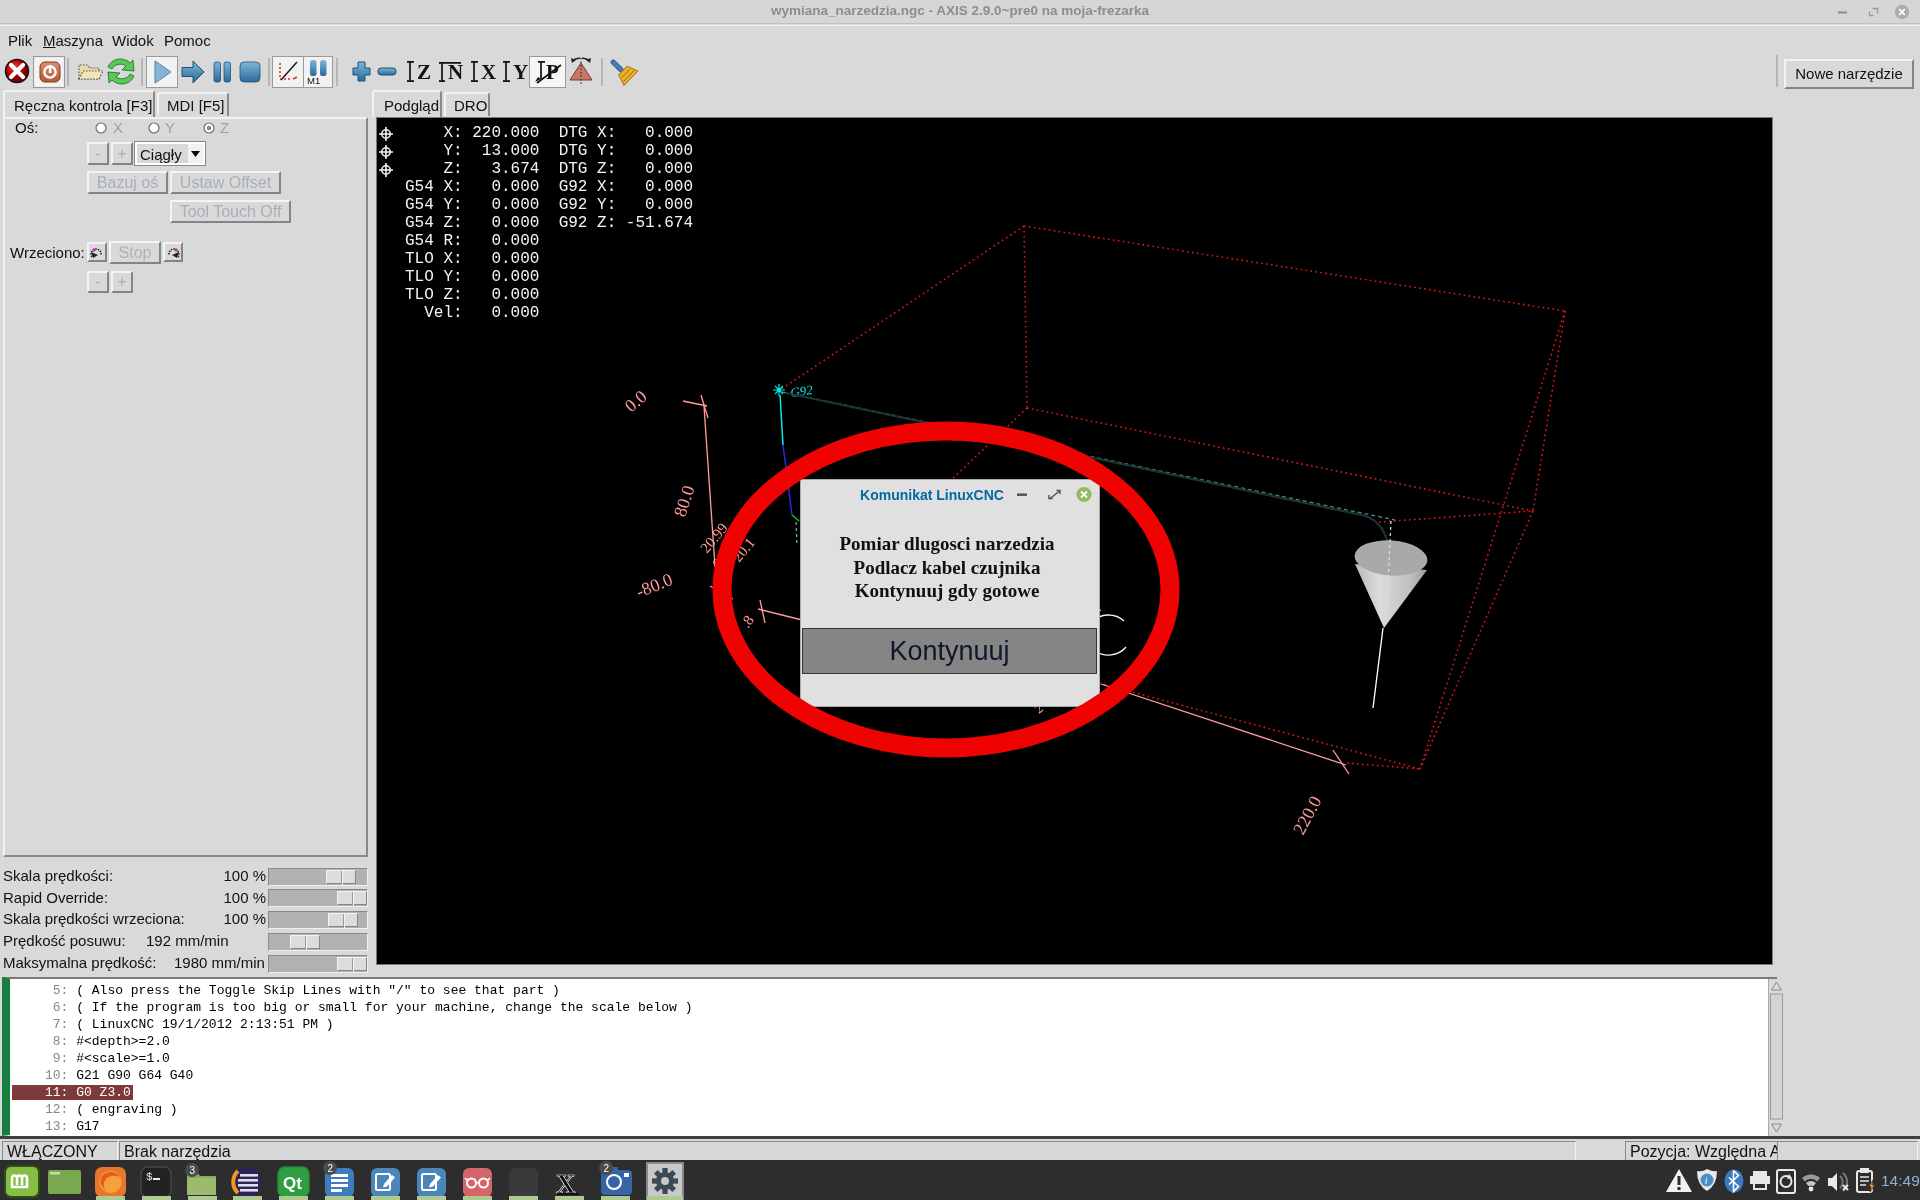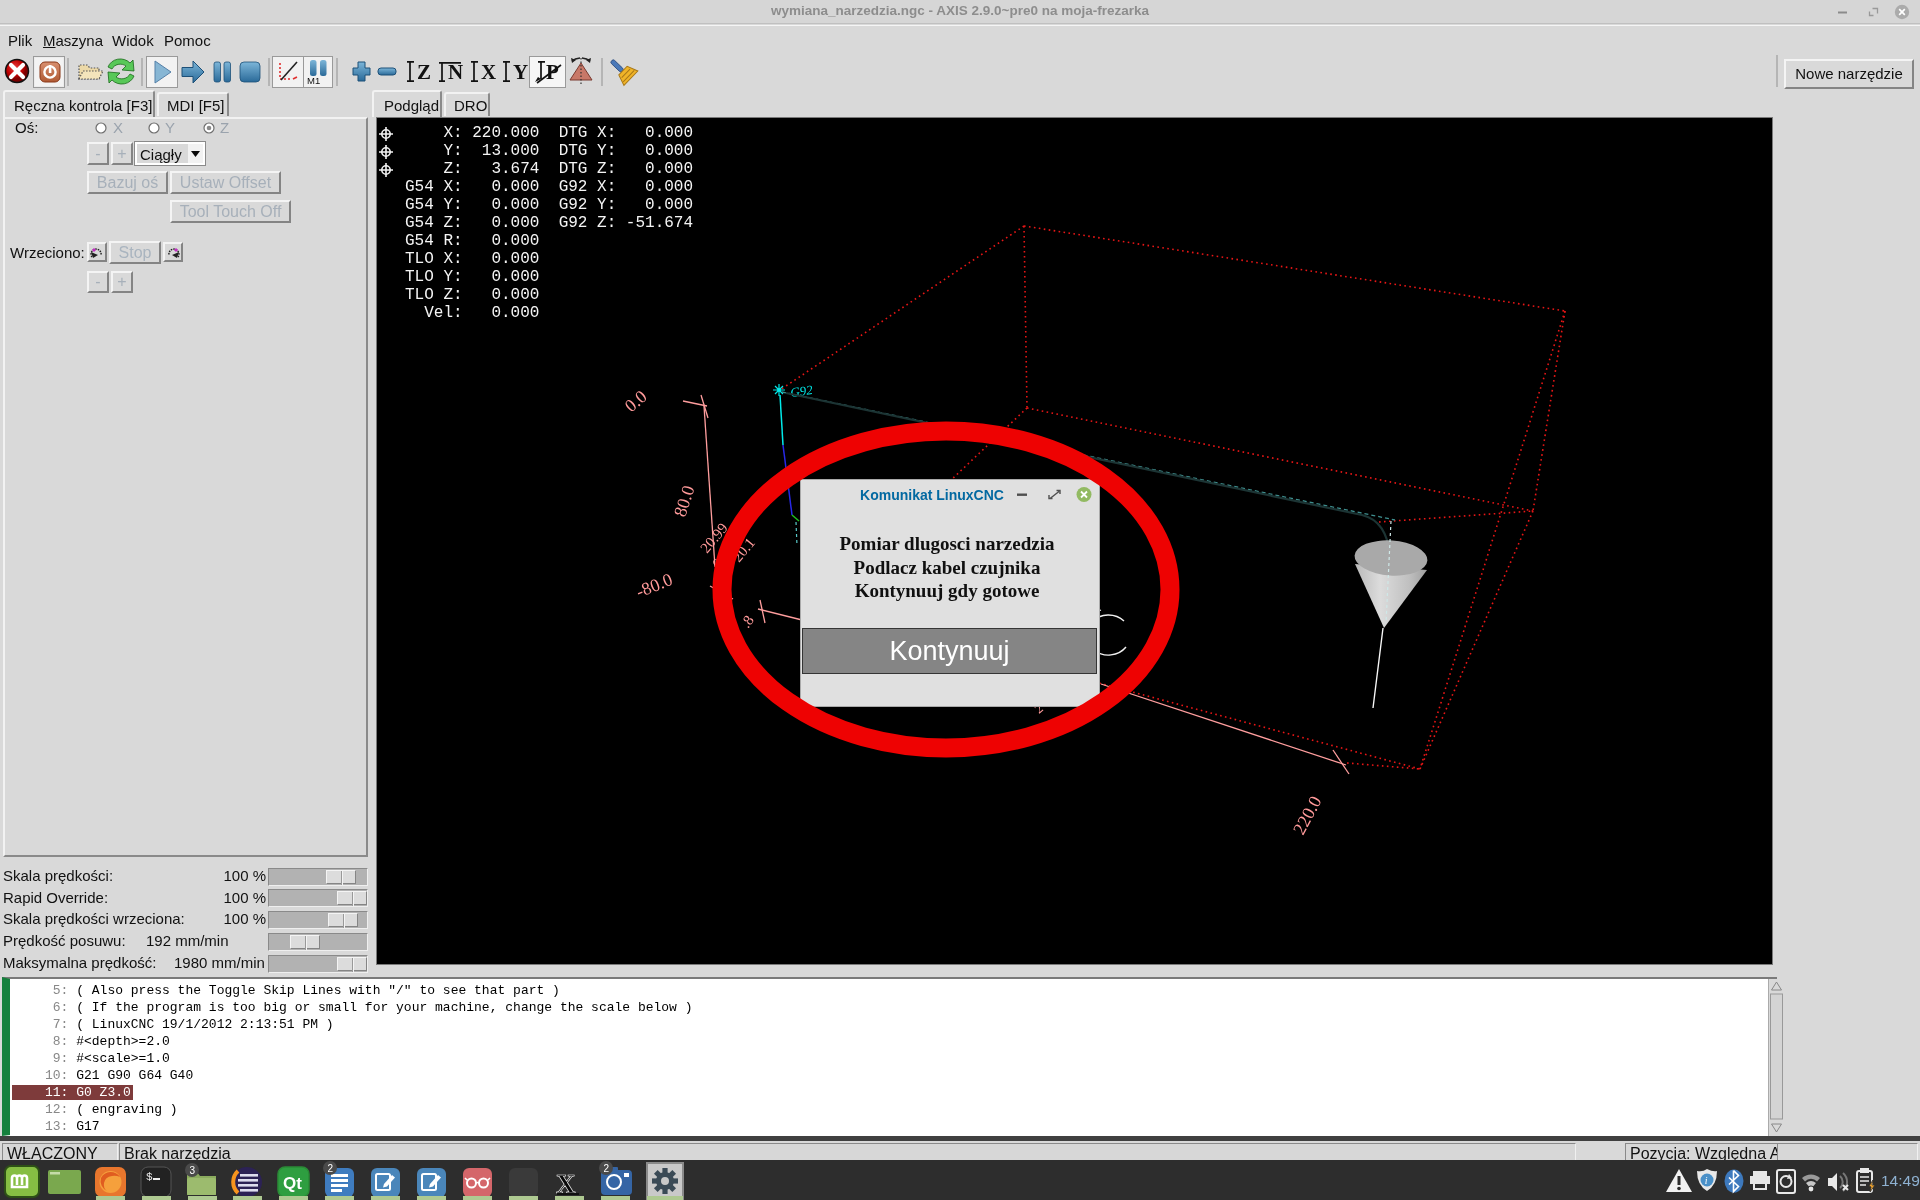--- a/index.html
+++ b/index.html
@@ -27,21 +27,21 @@
   .dis { color:#9aa3ad; }
   #preview { position:absolute; left:376px; top:117px; width:1397px; height:848px; background:#000;
     border:1px solid #7a7a7a; }
   #dro { position:absolute; left:405px; top:124px; color:#f4f4f4;
     font-family:"Liberation Mono", monospace; font-size:16px; line-height:18px; white-space:pre; }
   #gcode { position:absolute; left:2px; top:977px; width:1775px; height:159px; background:#fff;
     border-top:2px solid #7a7a7a; border-left:8px solid #15803d; border-bottom:1px solid #fff; }
   #gtext { position:absolute; left:35px; top:3px; font-family:"Liberation Mono", monospace;
     font-size:13px; line-height:17px; white-space:pre; color:#000; }
   #statusbar { position:absolute; left:0; top:1136px; width:1920px; height:24px; background:#d9d9d9;
-    border-top:5px solid #404040; }
+    border-top:3px solid #404040; }
   .spanel { position:absolute; top:2px; height:20px; background:#d7d7d7;
     border-top:1px solid #8a8a8a; border-left:1px solid #8a8a8a;
     border-right:1px solid #f0f0f0; border-bottom:1px solid #f0f0f0;
     font-size:16px; color:#111; padding-left:4px; line-height:19px; white-space:nowrap; overflow:hidden; }
   #taskbar { position:absolute; left:0; top:1160px; width:1920px; height:40px; background:#2d2d2d; }
   .slider { position:absolute; left:268px; width:100px; height:18px; background:#b2b2b2;
     border-top:1px solid #8a8a8a; border-left:1px solid #8a8a8a;
     border-right:1px solid #efefef; border-bottom:1px solid #efefef; }
   .shandle { position:absolute; top:1px; width:30px; height:14px; background:#dcdcdc;
     border-top:1px solid #f4f4f4; border-left:1px solid #f4f4f4;
@@ -49,21 +49,21 @@
   .shandle:after { content:""; position:absolute; left:14px; top:0; width:1px; height:14px;
     background:#999; box-shadow:1px 0 0 #f4f4f4; }
   #dialog { position:absolute; left:800px; top:479px; width:300px; height:228px; background:#e0e0e0;
     border:1px solid #aaa; }
   .dtitle { position:absolute; left:0; top:7px; width:262px; text-align:center; font-size:14px;
     font-weight:bold; color:#0369a1; }
   .dbody { position:absolute; left:-4px; top:52px; width:300px; text-align:center;
     font-family:"Liberation Serif", serif; font-weight:bold; font-size:19px; color:#101010;
     line-height:23.5px; }
   #kbtn { position:absolute; left:1px; top:148px; width:295px; height:46px; background:#858585;
-    border:1px solid #353535; text-align:center; font-size:27px; color:#ffffff; line-height:44px; }
+    border:1px solid #353535; text-align:center; font-size:27px; color:#0f172a; line-height:44px; }
   .gn { color:#888; }
   #hl { background:#7e3b3b; color:#fff; margin-left:-33px; padding-left:33px; padding-right:2px; }
 </style>
 </head>
 <body>
 <div id="titlebar">
   <div id="titletext">wymiana_narzedzia.ngc - AXIS 2.9.0~pre0 na moja-frezarka</div>
   <svg class="abs" style="left:1830px;top:0;width:90px;height:24px">
     <rect x="8" y="11.5" width="9" height="2" fill="#8b8b8b"></rect>
     <g stroke="#999" stroke-width="1.3" fill="none">

